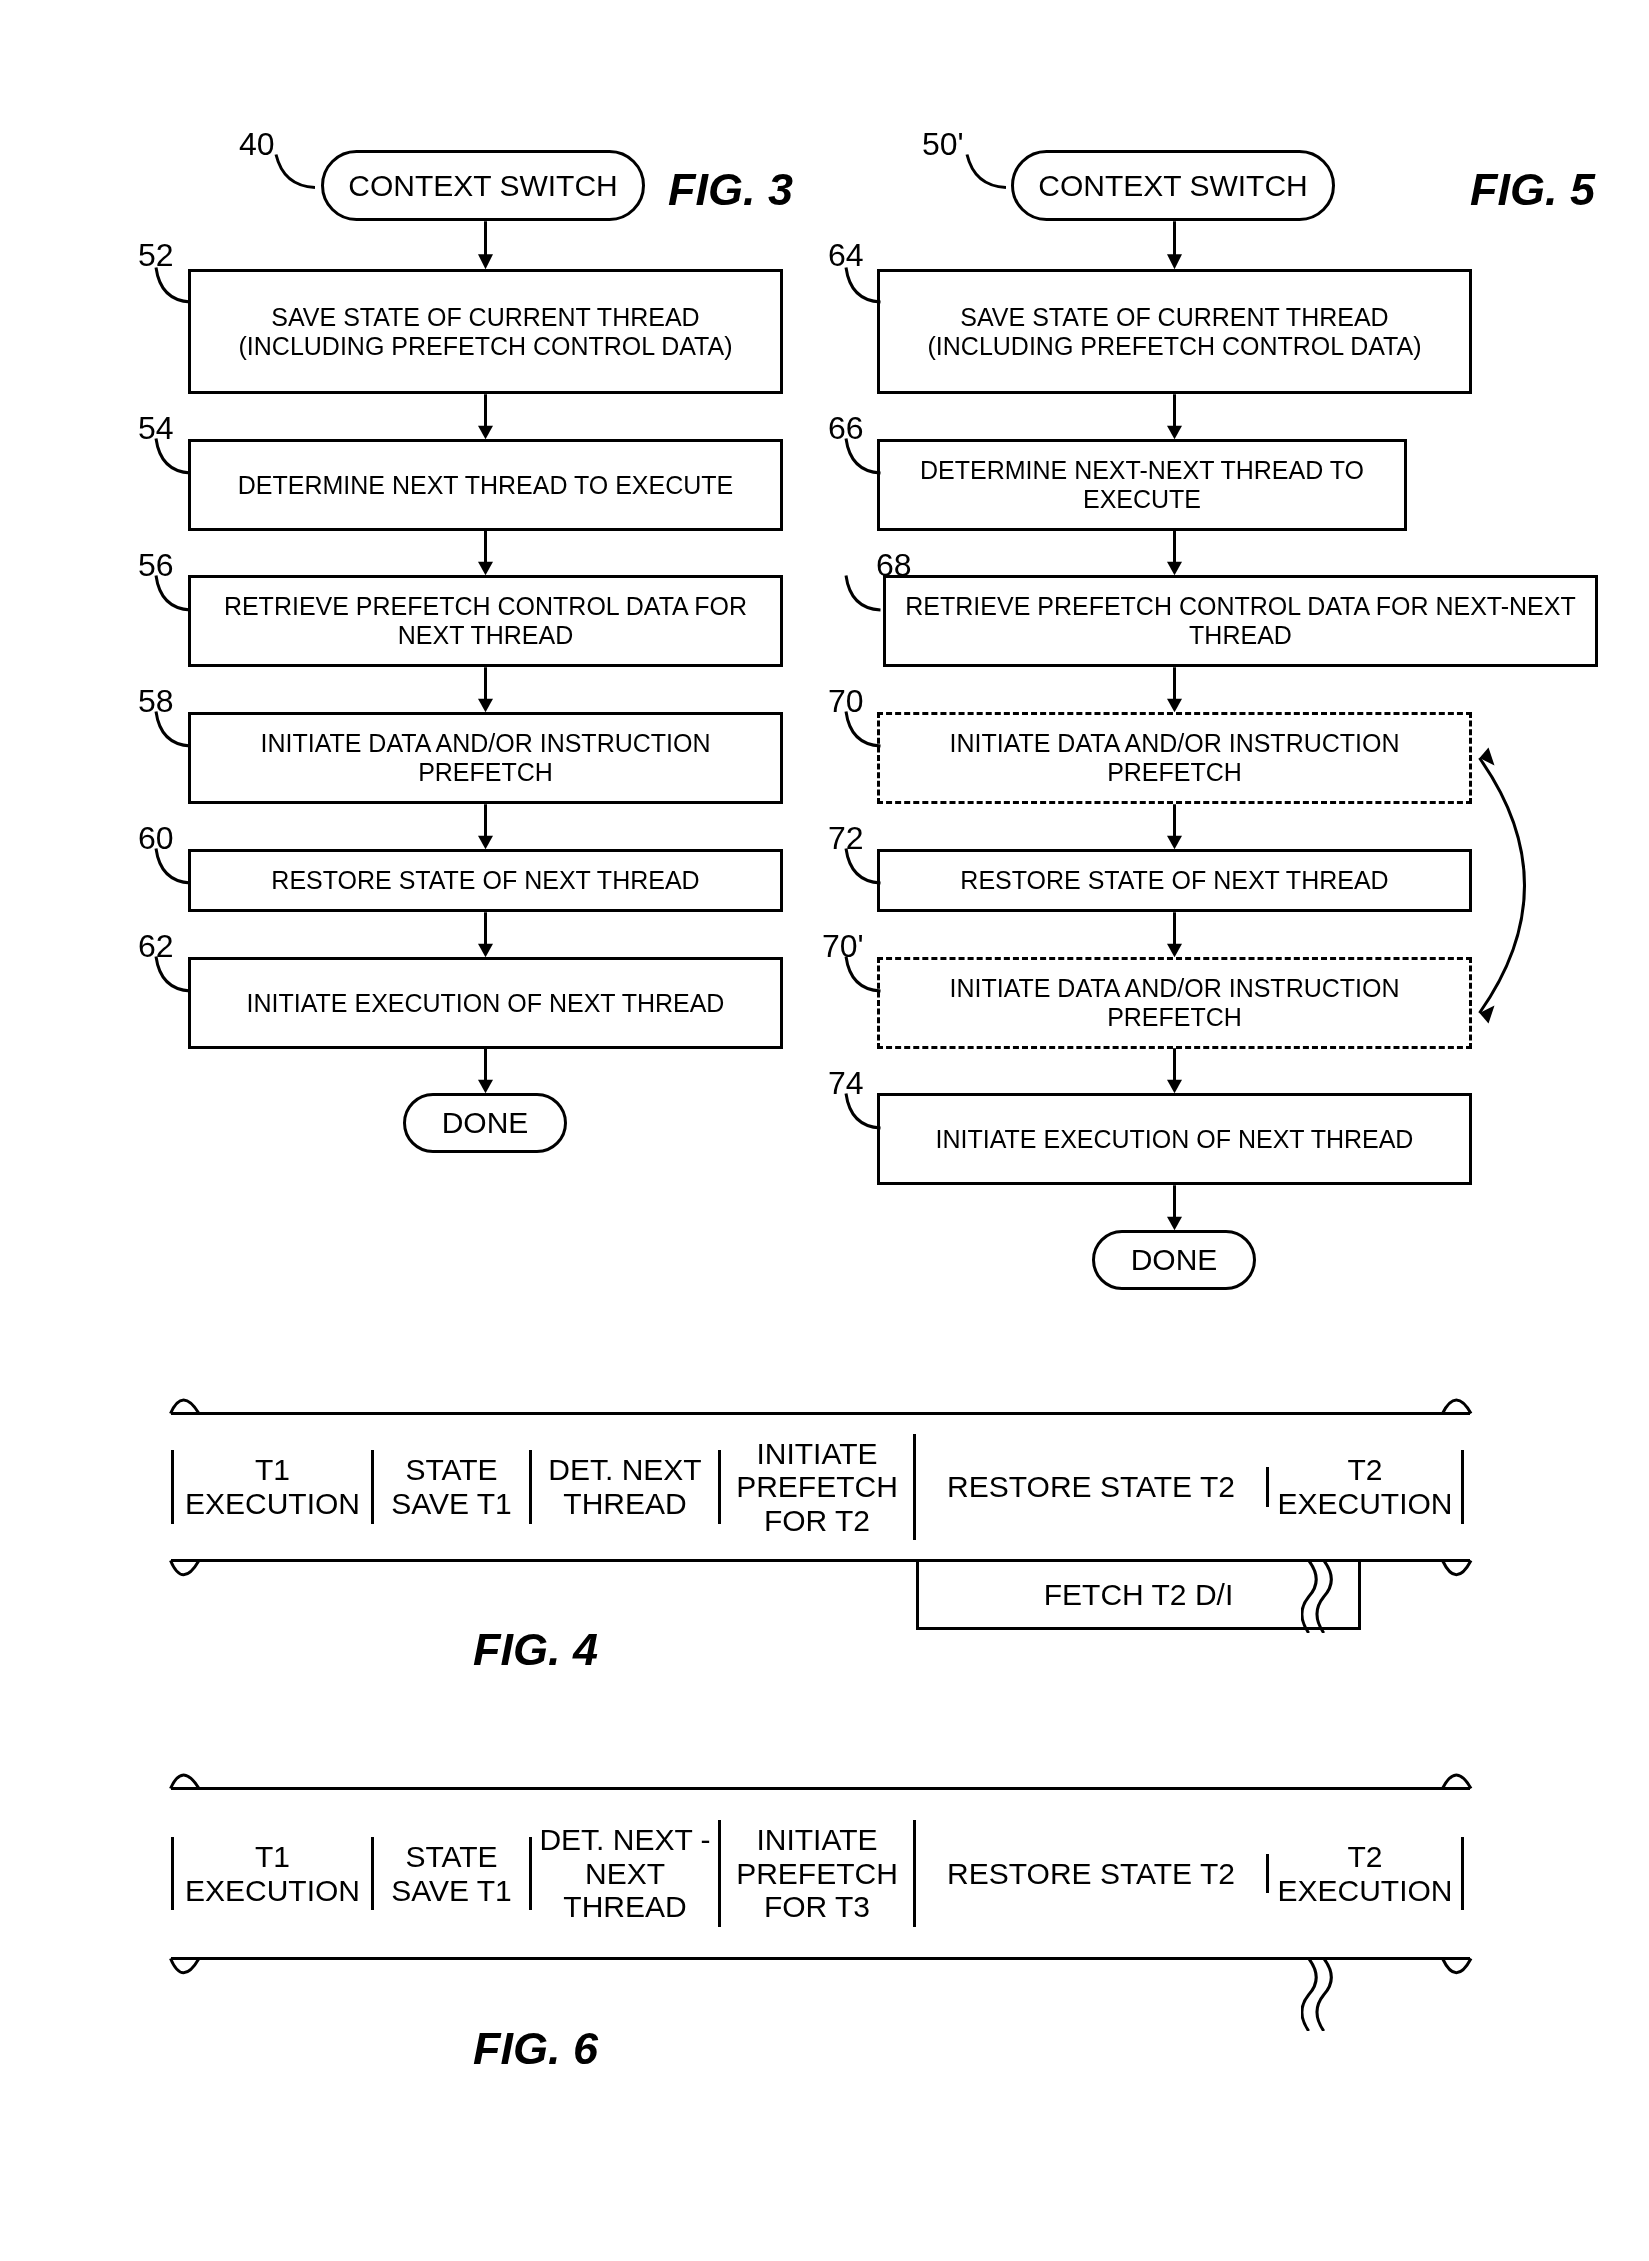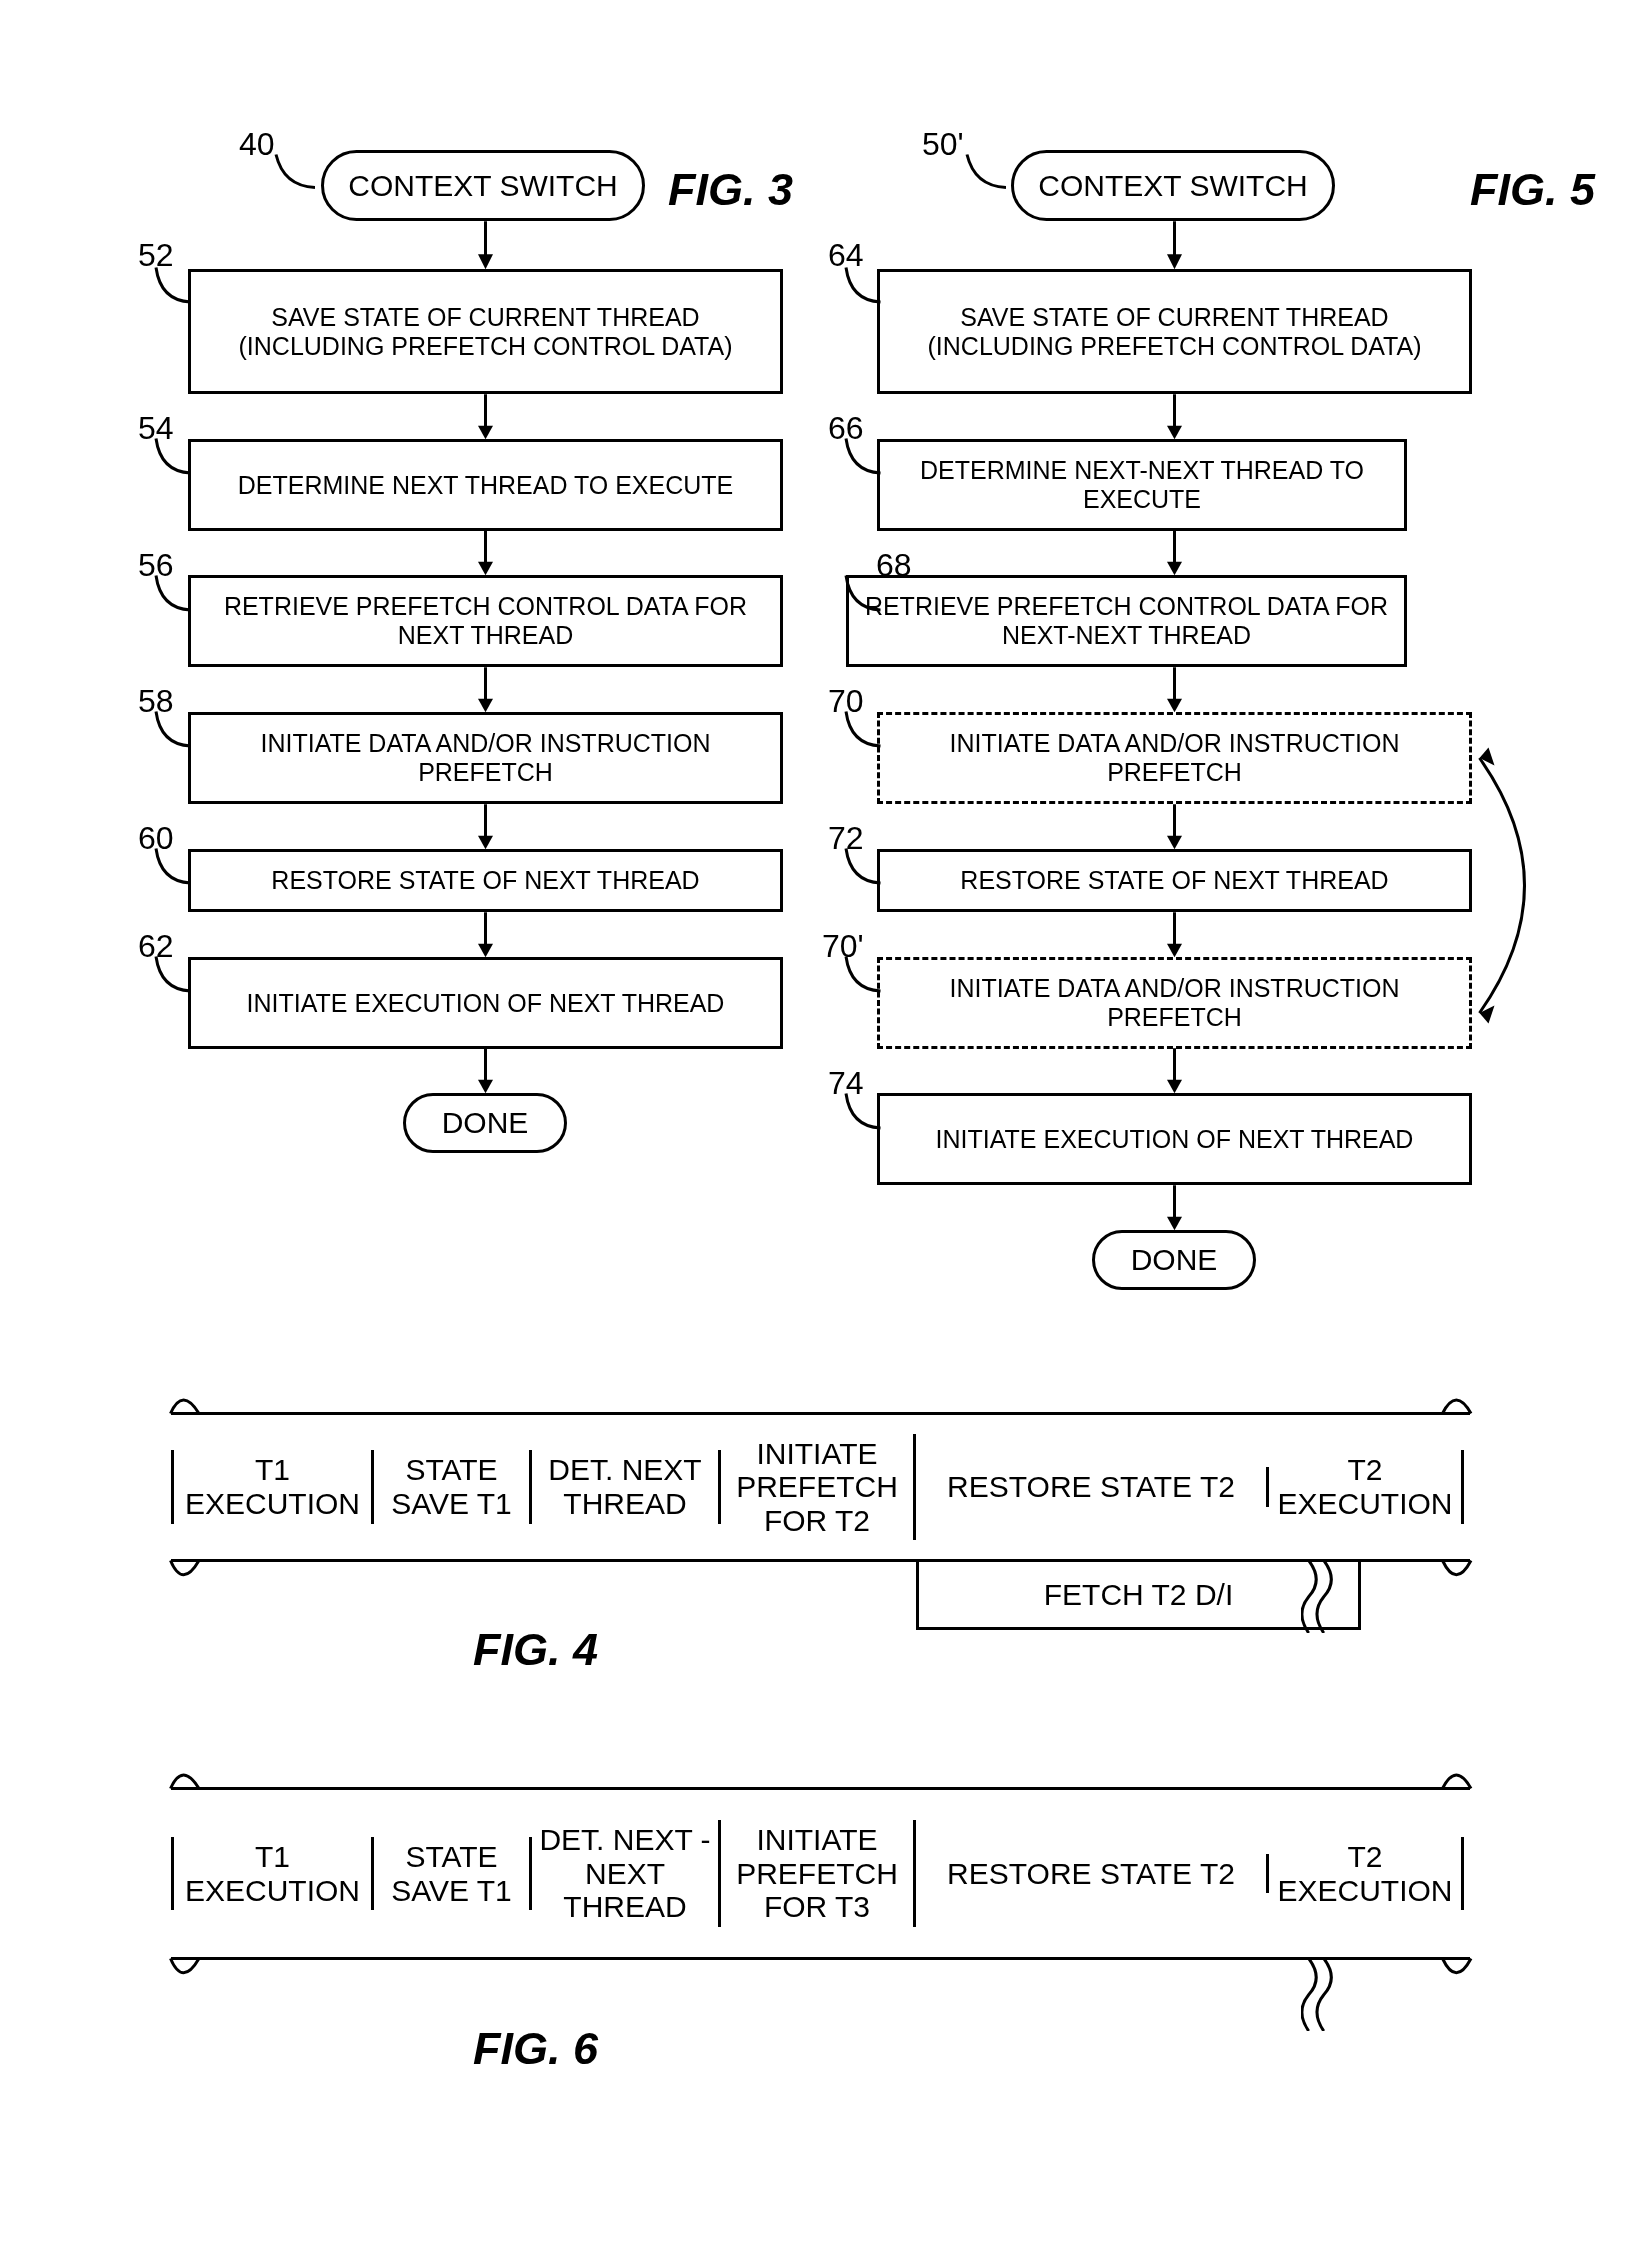--- a/index.html
+++ b/index.html
@@ -263,21 +263,21 @@
     <svg viewBox="0 0 60 60">
         <path d="M8 6 Q14 50 54 52" fill="none" stroke="#000" stroke-width="4"></path>
       </svg>
   </div>
 
   <svg class="arrow" style="left:1167px; top:530px;" width="15" height="47" viewBox="0 0 20 62">
     <line x1="10" y1="0" x2="10" y2="44" stroke="#000" stroke-width="4"></line>
       <polygon points="0,42 20,42 10,60" fill="#000"></polygon>
   </svg>
 
-  <div class="abs box" style="left:846px; top:575px; width:561px; height:92px;">
+  <div class="abs box" style="left:883px; top:575px; width:715px; height:92px;">
     <div class="box-inner">RETRIEVE PREFETCH CONTROL DATA FOR NEXT-NEXT THREAD</div>
   </div>
   <div class="abs ref" style="left:876px; top:547px;">68</div>
   <div class="abs ref-lead" style="left:840px; top:571px;">
     <svg viewBox="0 0 60 60">
         <path d="M8 6 Q14 50 54 52" fill="none" stroke="#000" stroke-width="4"></path>
       </svg>
   </div>
 
   <svg class="arrow" style="left:1167px; top:667px;" width="15" height="47" viewBox="0 0 20 62">

